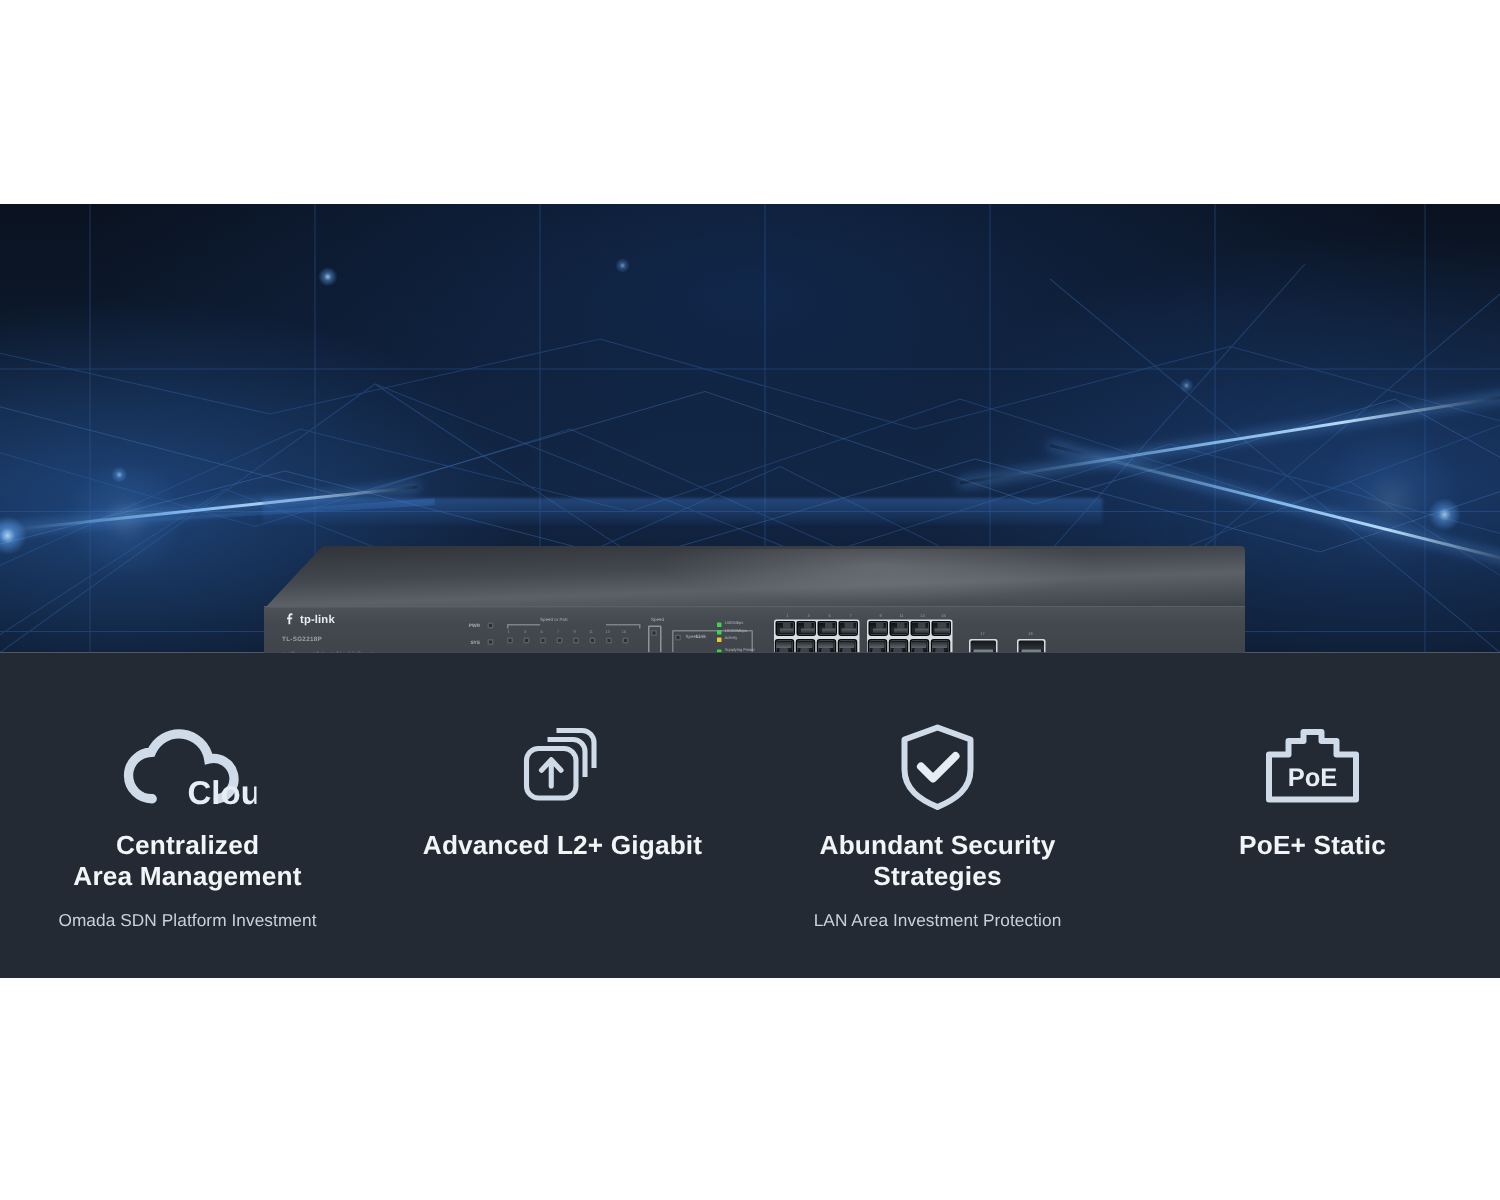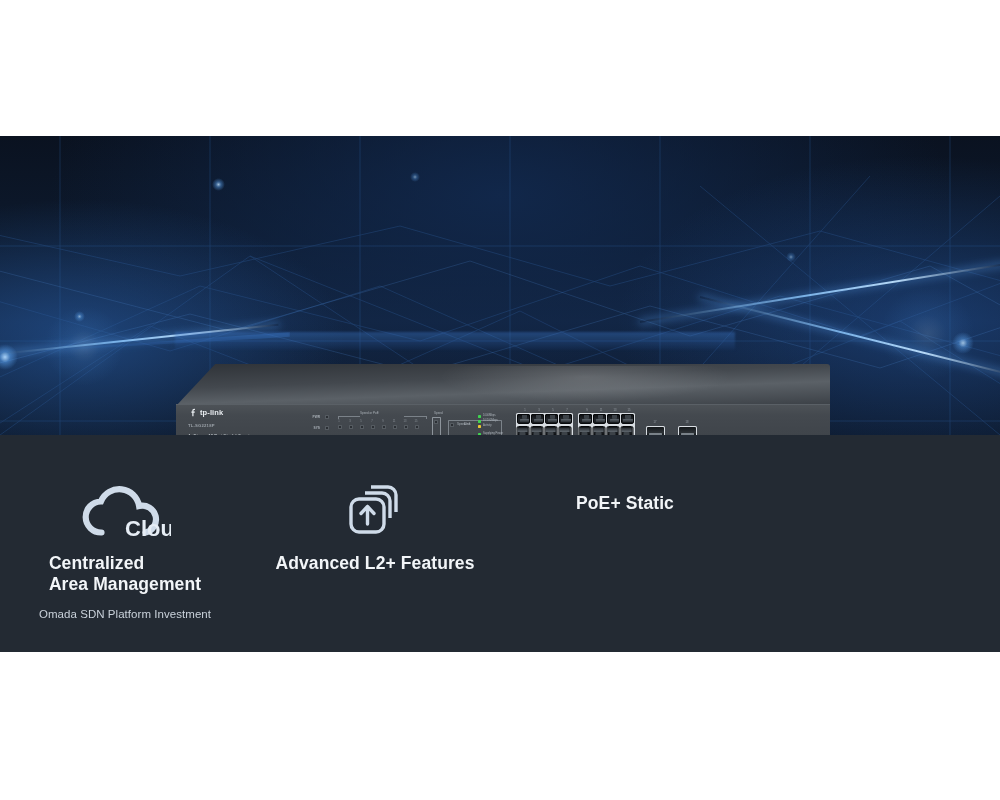--- a/index.html
+++ b/index.html
@@ -95,21 +95,21 @@
 
   
   .features{
     position:absolute; left:0; top:435px; width:1000px; height:217px;
     background:#232a33;
     display:grid; grid-template-columns:repeat(4,1fr);
   }
   .feature{ display:flex; flex-direction:column; align-items:center; padding-top:46px; }
   .feat-icon{ height:60px; display:flex; align-items:center; justify-content:center; }
   .feat-title{
-    color:#f2f5f8; font-size:17.5px; font-weight:700; text-align:left;
+    color:#f2f5f8; font-size:17.5px; font-weight:700; text-align:center;
     line-height:1.18; margin-top:12px; letter-spacing:.1px;
   }
   .feat-sub{
     color:#c9d1da; font-size:11.5px; text-align:center; line-height:1.55; margin-top:12px;
     letter-spacing:.05px;
   }
   .sup{ font-size:9px; vertical-align:super; }
 </style>
 </head>
 <body>
@@ -293,24 +293,45 @@
       <svg width="60" height="58" viewBox="0 0 60 58">
         <g fill="none" stroke="#cfdbe9" stroke-width="3.4" stroke-linejoin="round">
           <path d="M26,5 h17 a8,8 0 0 1 8,8 v17"></path>
           <path d="M20,11 h17 a8,8 0 0 1 8,8 v17"></path>
           <rect x="6" y="17" width="33" height="33" rx="8"></rect>
         </g>
         <path d="M22.5,42 V26 M22.5,24.5 l-6.5,7 M22.5,24.5 l6.5,7" fill="none" stroke="#cfdbe9" stroke-width="3.4" stroke-linecap="round" stroke-linejoin="round"></path>
       </svg>
     </div>
     <div class="feat-title">
-      <span>Advanced L2+ Features</span>
-    </div>
-  </div>
-
+      <span>Advanced L2+ Gigabit</span>
+    </div>
+  </div>
 
   <div class="feature">
+    <div class="feat-icon">
+      <svg width="54" height="60" viewBox="0 0 54 60">
+        <path d="M27,4 L49,12 v20 c0,13 -10,20 -22,25 C15,52 5,45 5,32 V12 Z" fill="none" stroke="#cfdbe9" stroke-width="4" stroke-linejoin="round"></path>
+        <path d="M16,30 l8,8 l15,-15" fill="none" stroke="#e6edf5" stroke-width="5.4" stroke-linecap="round" stroke-linejoin="round"></path>
+      </svg>
+    </div>
+    <div class="feat-title">
+      <span>Abundant Security</span><br>
+      <span>Strategies</span>
+    </div>
+    <div class="feat-sub">
+      <span>LAN Area Investment Protection</span>
+    </div>
+  </div>
+
+  <div class="feature">
+    <div class="feat-icon">
+      <svg width="70" height="56" viewBox="0 0 70 56">
+        <path d="M6,50 V20 h13 V11 h10 V5 h12 v6 h10 v9 h13 v30 Z" fill="none" stroke="#cfdbe9" stroke-width="4" stroke-linejoin="round"></path>
+        <text x="35" y="41" text-anchor="middle" font-family="'Liberation Sans',sans-serif" font-size="17" font-weight="700" fill="#e6edf5">PoE</text>
+      </svg>
+    </div>
     <div class="feat-title">
       <span>PoE+ Static</span>
     </div>
   </div>
 
 </section>
 
 </body></html>

